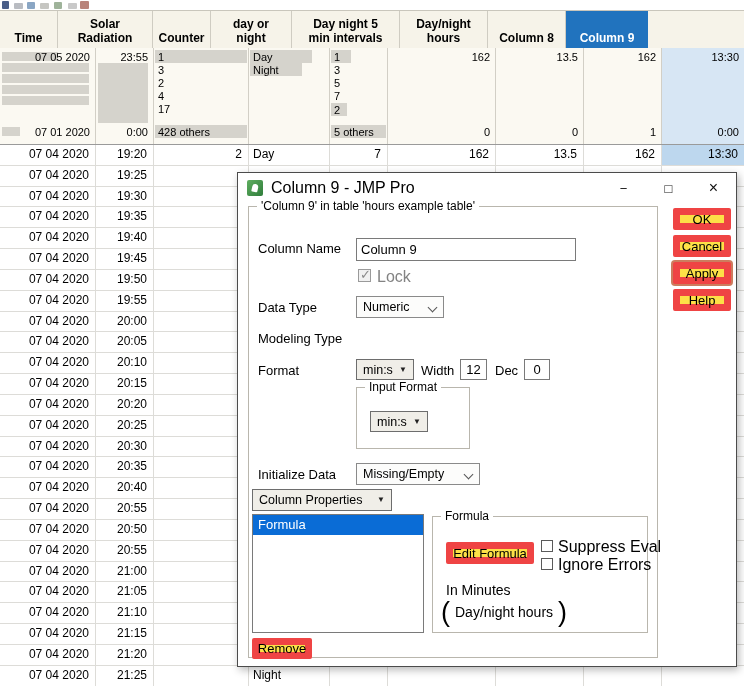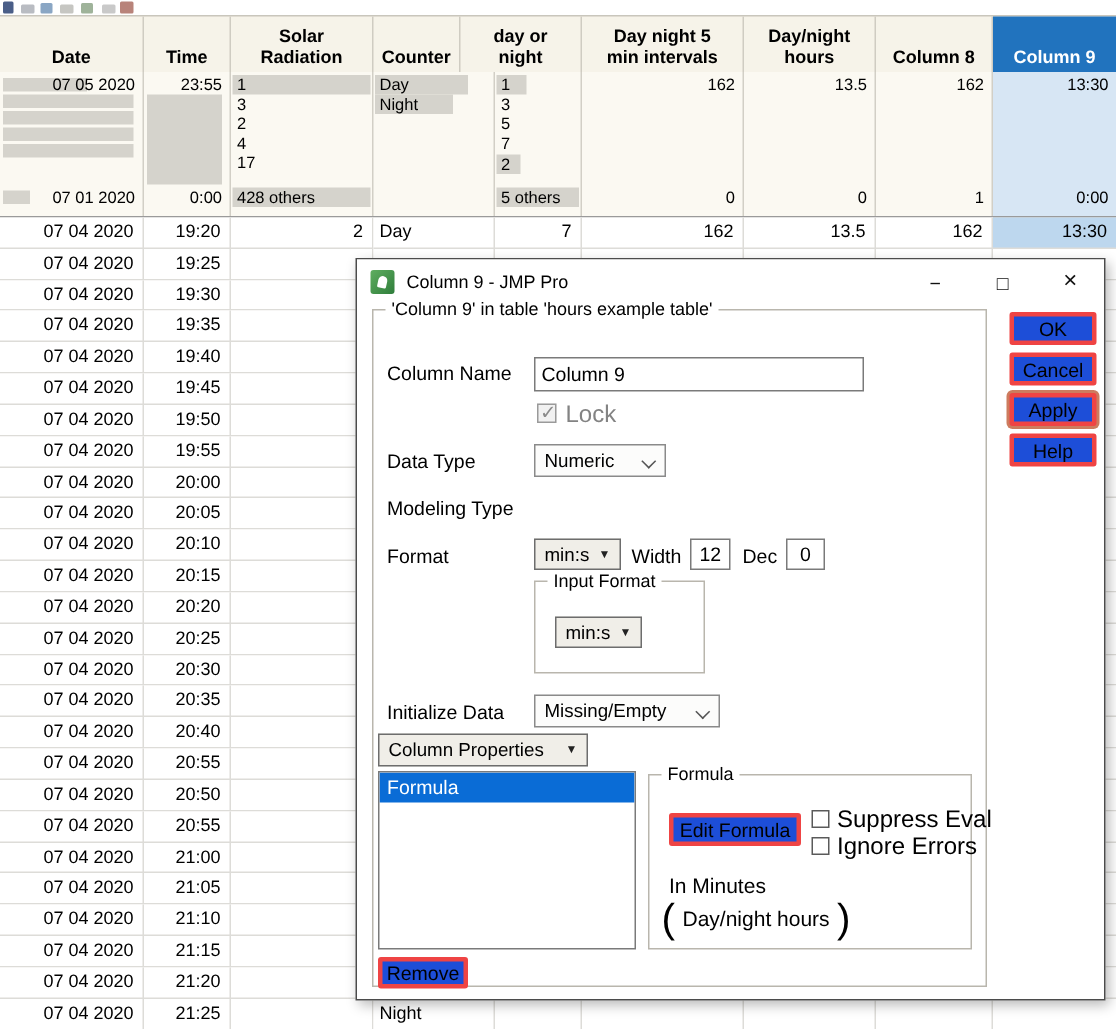--- a/index.html
+++ b/index.html
@@ -46,21 +46,21 @@
   
   .dialog { position: absolute; left: 237px; top: 172px; width: 500px; height: 495px;
             background: #fff; border: 1px solid #4b4b4b; box-shadow: 2px 3px 8px rgba(0,0,0,.28);
             z-index: 10; font-size: 13px; }
   .titlebar { position: absolute; top: 0; left: 0; right: 0; height: 30px; background: #fff;
               display: flex; align-items: center; }
   .appicon { width: 16px; height: 16px; margin-left: 9px; border-radius: 2px;
              background: linear-gradient(135deg, #5fae60, #2f7d3b); position: relative; }
   .appicon::after { content: ""; position: absolute; left: 5px; top: 4px; width: 6px; height: 8px;
                     background: #fff; border-radius: 3px 3px 1px 1px; transform: rotate(12deg); }
-  .title { margin-left: 8px; font-size: 12px; }
+  .title { margin-left: 8px; font-size: 16px; }
   .winbtns { margin-left: auto; display: flex; height: 30px; }
   .winbtn { width: 45px; height: 30px; display: flex; align-items: center; justify-content: center;
             font-size: 13px; color: #111; }
   .winbtn.close { font-size: 16px; }
 
   .groupbox { position: absolute; border: 1px solid #b9b6ad; }
   .grouplabel { position: absolute; top: -8px; left: 8px; background: #fff; padding: 0 4px;
                 font-size: 12px; white-space: nowrap; }
   .dlabel { position: absolute; font-size: 13px; white-space: nowrap; line-height: 14px; }
   .tinput { position: absolute; border: 1px solid #7a7a7a; background: #fff;
@@ -71,21 +71,21 @@
            font-size: 12.5px; padding: 3px 20px 2px 6px; white-space: nowrap; line-height: 14px; }
   .combo::after { content: ""; position: absolute; right: 7px; top: 7px; width: 6px; height: 6px;
                   border-right: 1.6px solid #555; border-bottom: 1.6px solid #555;
                   transform: rotate(45deg); }
 
   .popup { position: absolute; border: 1px solid #6d6d6d; background: #f0eee8; font-size: 12.5px;
            padding: 0 6px; display: flex; align-items: center; justify-content: space-between;
            gap: 6px; white-space: nowrap; }
   .popup .arr { font-size: 8px; color: #222; line-height: 8px; }
 
-  .btn { position: absolute; border: 3px solid #ef4444; background: #1d4ed8; font-size: 13px;
+  .btn { position: absolute; border: 7px solid #ef4444; background: #fde047; font-size: 13px;
          border-radius: 2px; display: flex; align-items: center; justify-content: center; text-align: center; }
   .btn.apply-focus { box-shadow: 0 0 0 2px #cd7c5e; }
 
   .cb { position: absolute; width: 13px; height: 13px; border: 1px solid #5a5a5a; background: #fff; }
   .cb.dis { border-color: #9a9a9a; background: #f1f1f1; }
   .cb .tick { position: absolute; left: 1px; top: -3px; font-size: 13px; color: #8a8a8a; }
   .cblabel { position: absolute; font-size: 16px; white-space: nowrap; line-height: 13px; }
   .cblabel.gray { color: #838383; }
 
   .listbox { position: absolute; border: 1px solid #7a7a7a; background: #fff; overflow: hidden; }
@@ -106,23 +106,20 @@
     <div class="frag" style="left:2px;top:1px;width:7px;height:8px;background:#4a5e88"></div>
     <div class="frag" style="left:14px;top:3px;width:9px;height:6px;background:#b9bcc2"></div>
     <div class="frag" style="left:27px;top:2px;width:8px;height:7px;background:#8aa6c4"></div>
     <div class="frag" style="left:40px;top:3px;width:9px;height:6px;background:#c6c6c2"></div>
     <div class="frag" style="left:54px;top:2px;width:8px;height:7px;background:#9fb39a"></div>
     <div class="frag" style="left:68px;top:3px;width:9px;height:6px;background:#c9c9c9"></div>
     <div class="frag" style="left:80px;top:1px;width:9px;height:8px;background:#b8837a"></div>
   </div>
 
   <div class="thead">
-    <div class="hcell w0">
-        <span>Date</span>
-      </div>
     <div class="hcell w1">
         <span>Time</span>
       </div>
     <div class="hcell w2">
         <span>Solar
 Radiation</span>
       </div>
     <div class="hcell w4">
         <span>Counter</span>
       </div>

